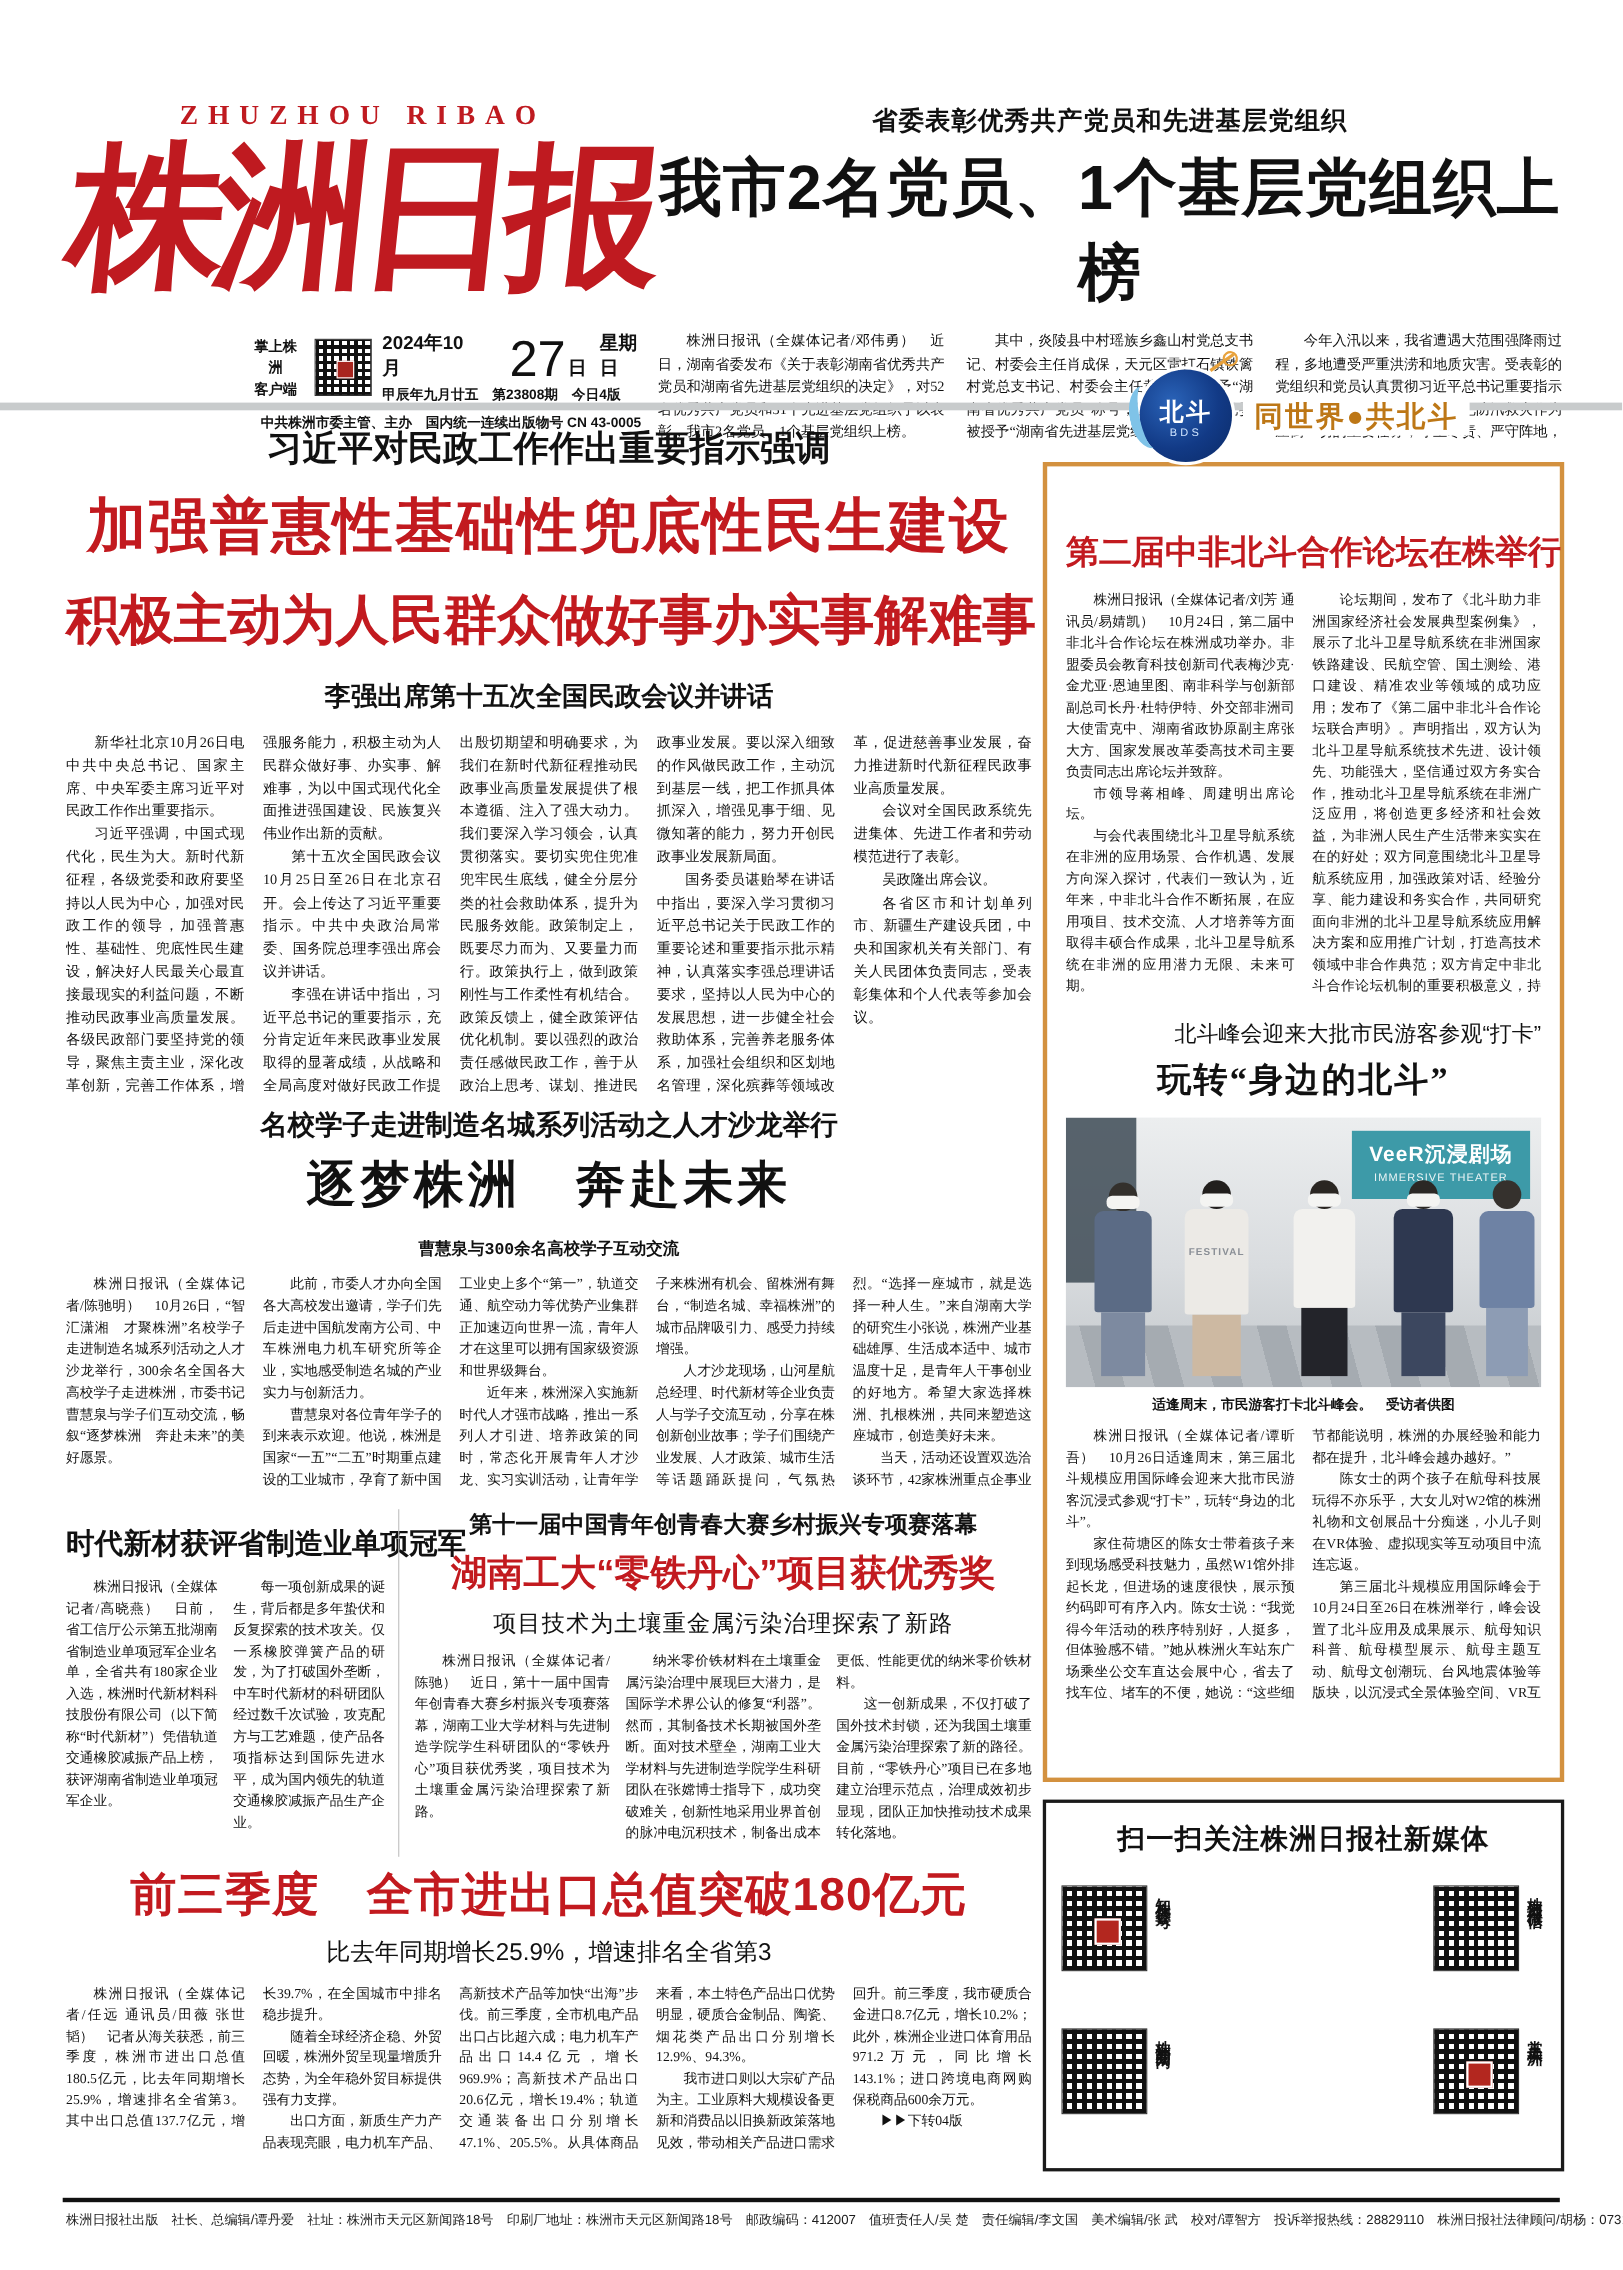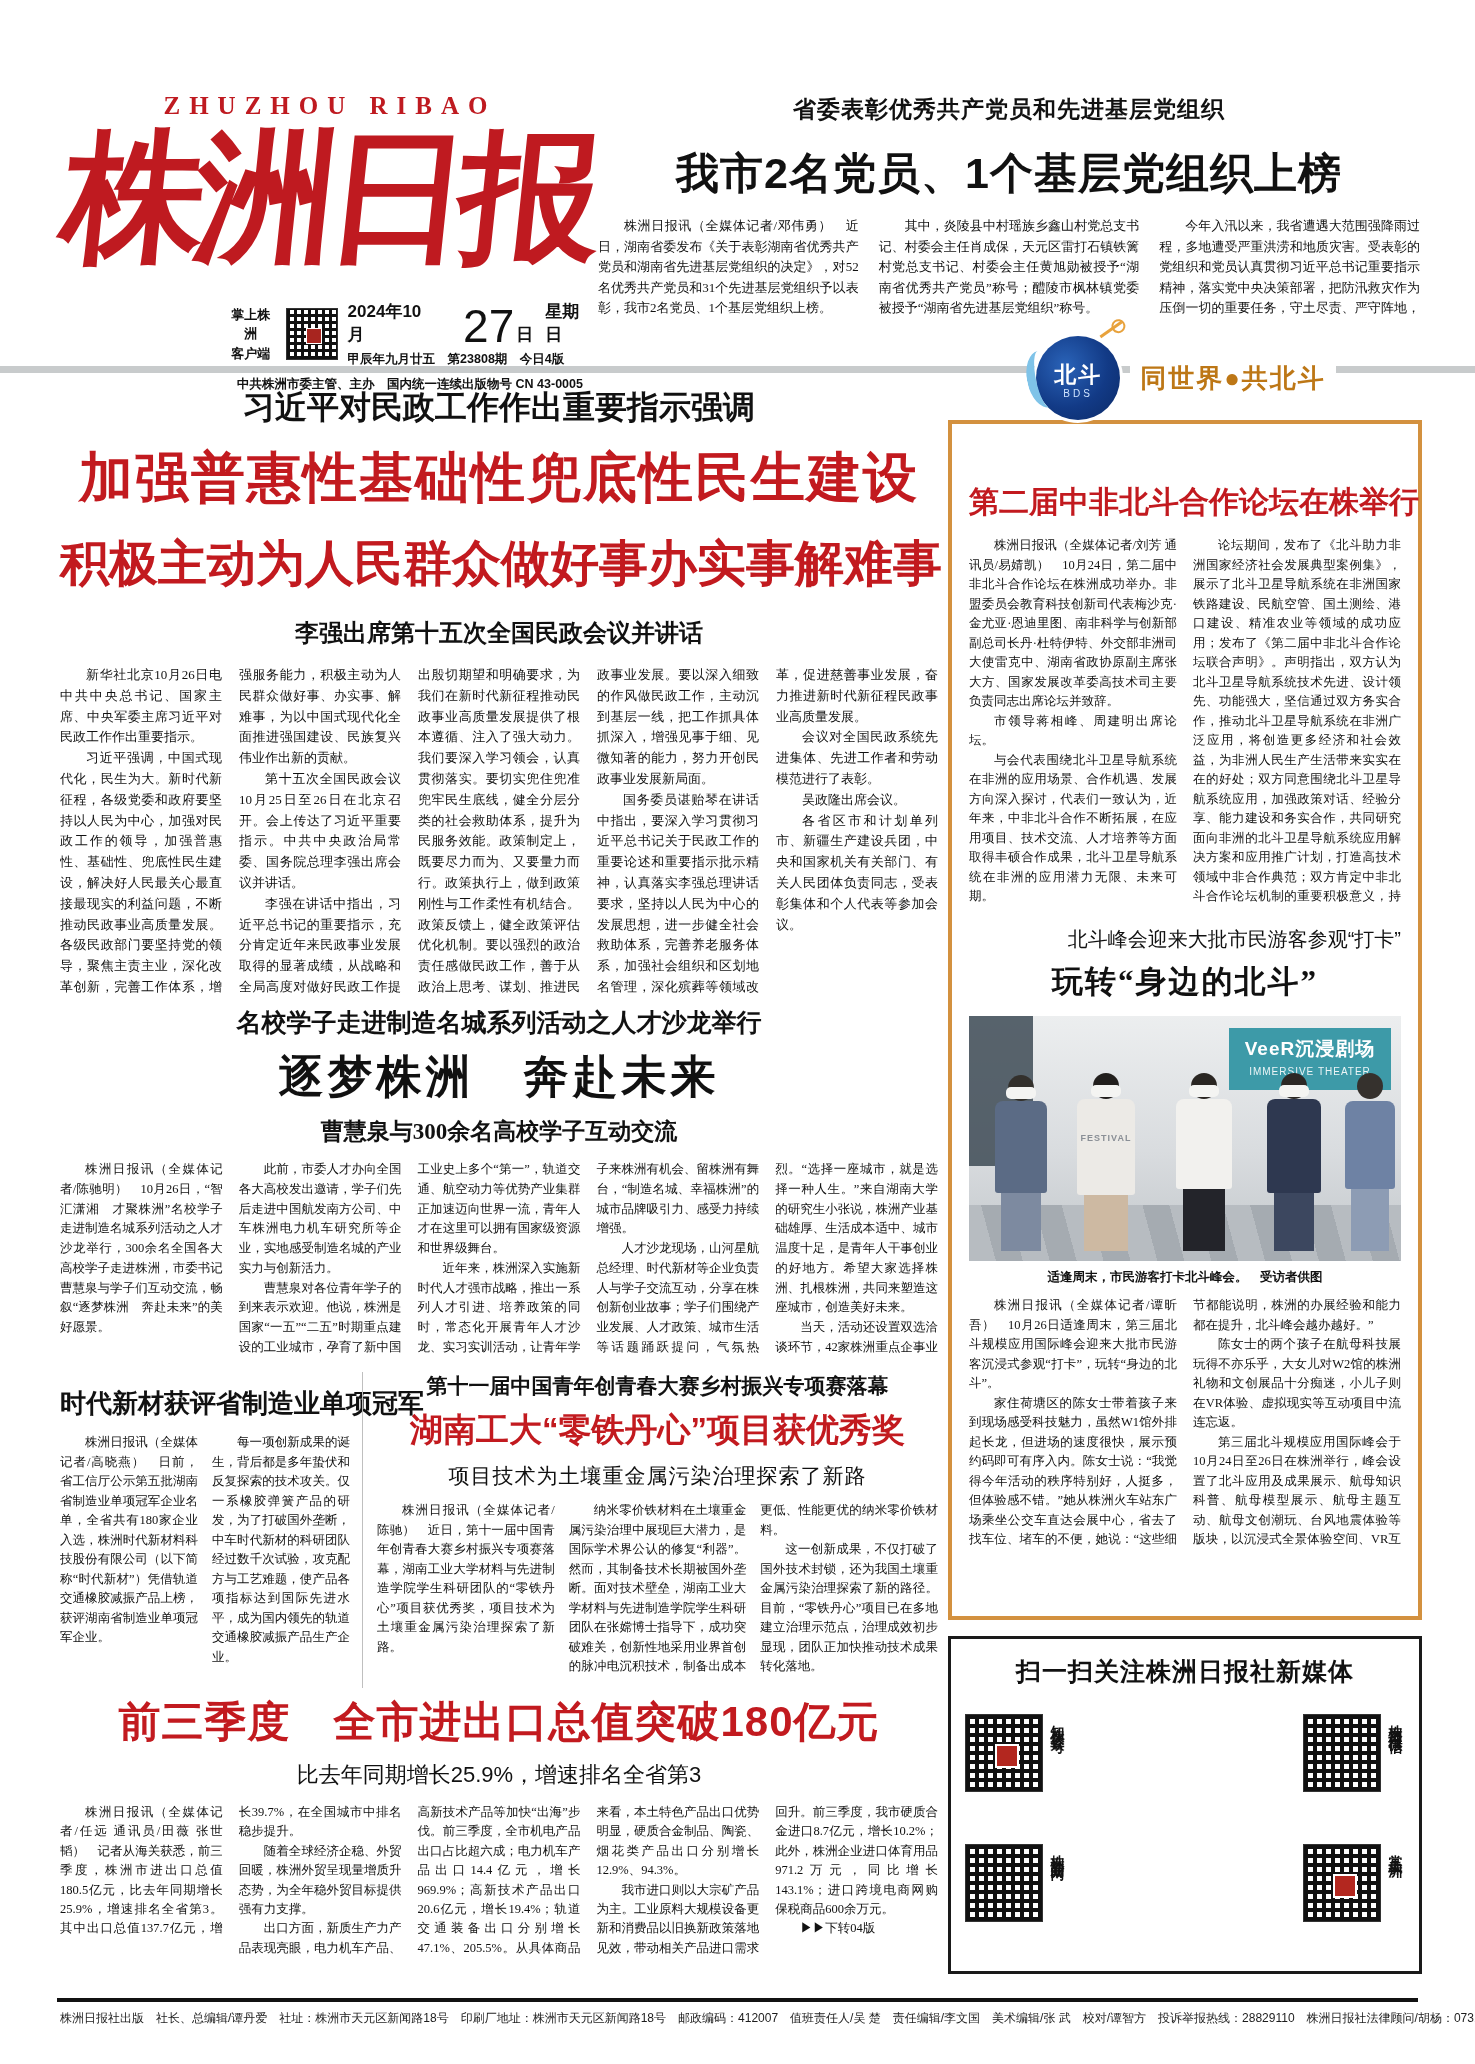--- a/index.html
+++ b/index.html
@@ -24,41 +24,41 @@
   .date-col { text-align:left; }
   .date-line1 { display:flex; align-items:flex-end; gap:2px; font-size:17px; font-weight:bold; }
   .date-day { font-size:46px; line-height:0.85; font-weight:normal; font-family:"Liberation Sans",sans-serif;margin-left:25px; }
   .date-weekday { margin-left:10px; }
   .date-line2 { font-size:12.5px; margin-top:5px; font-weight:bold; }
   .org-line { margin-top:8px; font-size:12.5px; font-weight:bold; text-align:center; white-space:nowrap; }
 
   
   .top-right { position:absolute; left:598px; top:94px; width:822px; }
   .tr-kicker { text-align:center; font-family:"Liberation Sans",sans-serif; font-size:23px; font-weight:bold; letter-spacing:1px; }
-  .tr-headline { text-align:center; font-family:"Liberation Sans",sans-serif; font-size:43px; font-weight:900; letter-spacing:1px; margin-top:20px; }
+  .tr-headline { text-align:center; font-family:"Liberation Sans",sans-serif; font-size:57px; font-weight:900; letter-spacing:1px; margin-top:8px; }
   .tr-body { margin-top:13px; height:112px; overflow:hidden; column-count:3; column-gap:20px;
              font-size:13px; line-height:1.58; text-align:justify; }
   .para { text-indent:2em; }
 
   .divider { position:absolute; left:0; top:366px; width:1475px; height:7px; background:#c8cbcc; }
 
   
   .main-story { position:absolute; left:60px; top:386px; width:878px; }
   .ms-kicker { text-align:center; font-family:"Liberation Sans",sans-serif; font-size:32px; font-weight:bold; }
   .ms-h1 { text-align:center; font-family:"Liberation Sans",sans-serif; font-size:54px; font-weight:900; color:#c21a1f; letter-spacing:2px; margin-top:12px; white-space:nowrap; }
   .ms-h2 { text-align:center; font-family:"Liberation Sans",sans-serif; font-size:49px; font-weight:900; color:#c21a1f; margin-top:16px; white-space:nowrap; }
   .ms-sub { text-align:center; font-family:"Liberation Sans",sans-serif; font-size:24px; font-weight:bold; margin-top:20px; }
   .ms-body { margin-top:16px; height:352px; overflow:hidden; column-count:5; column-gap:17px;
              font-size:13px; line-height:1.6; text-align:justify; }
 
   
   .talent-story { position:absolute; left:60px; top:1006px; width:878px; }
   .ts-kicker { text-align:center; font-family:"Liberation Sans",sans-serif; font-size:25px; font-weight:bold; }
   .ts-headline { text-align:center; font-family:"Liberation Sans",sans-serif; font-size:45px; font-weight:900; letter-spacing:4px; margin-top:8px; }
-  .ts-sub { text-align:center; font-family:Liberation Serif, serif; font-size:23px; font-weight:bold; margin-top:9px; }
+  .ts-sub { text-align:center; font-family:Liberation Mono, monospace; font-size:15px; font-weight:bold; margin-top:19px; }
   .ts-body { margin-top:13px; height:216px; overflow:hidden; column-count:5; column-gap:16px;
              font-size:12.5px; line-height:1.58; text-align:justify; }
 
   
   .bottom-row { position:absolute; left:60px; top:1372px; width:878px; height:316px; display:flex; }
   .news-left { width:302px; padding-right:12px; }
   .nl-headline { font-family:"Liberation Sans",sans-serif; font-size:26px; font-weight:900; text-align:center; letter-spacing:0px; margin-top:14px; white-space:nowrap; }
   .nl-body { margin-top:12px; height:246px; overflow:hidden; column-count:2; column-gap:14px;
              font-size:12.5px; line-height:1.56; text-align:justify; }
   .news-mid { width:576px; padding-left:14px; border-left:1px solid #bfbfbf; }

